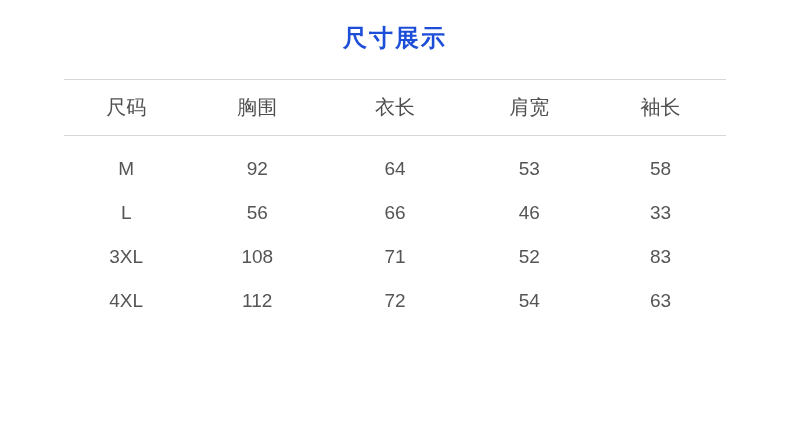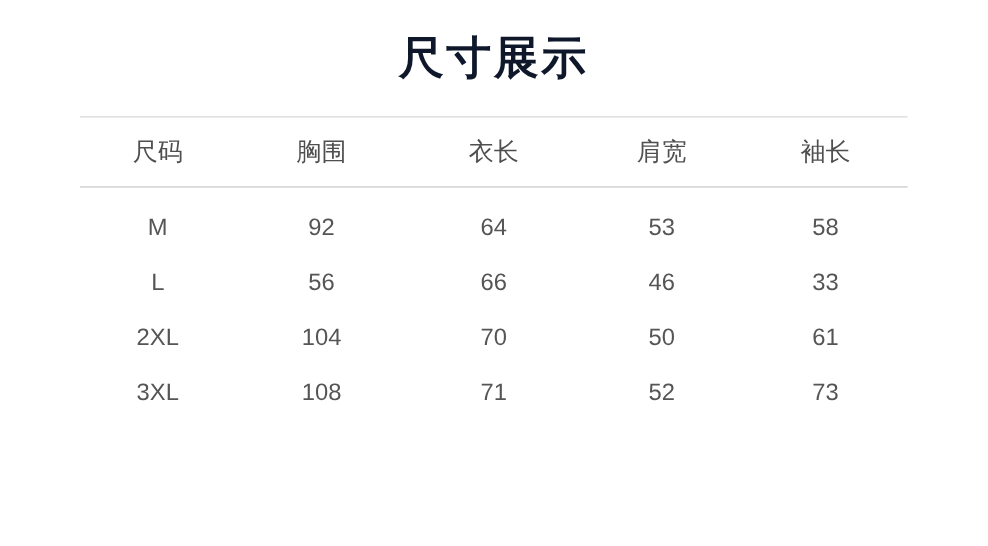--- a/index.html
+++ b/index.html
@@ -15,23 +15,23 @@
     overflow: hidden;
   }
   .page {
     position: relative;
     width: 790px;
     height: 437px;
     background: #ffffff;
   }
   .title {
     text-align: center;
-    font-size: 36px;
+    font-size: 24px;
     font-weight: 700;
-    color: #0f172a;
+    color: #1d4ed8;
     letter-spacing: 2px;
     padding-top: 24px;
     line-height: 1.2;
   }
   .table-wrap {
     margin: 26px 64px 0 64px;
   }
   table.size-table {
     width: 662px;
     border-collapse: collapse;
@@ -98,30 +98,30 @@
           <td>58</td>
         </tr>
         <tr>
           <td>L</td>
           <td>56</td>
           <td>66</td>
           <td>46</td>
           <td>33</td>
         </tr>
         <tr>
-          <td>2XL</td>
-          <td>104</td>
-          <td>70</td>
-          <td>50</td>
-          <td>61</td>
-        </tr>
-        <tr>
           <td>3XL</td>
           <td>108</td>
           <td>71</td>
           <td>52</td>
-          <td>73</td>
+          <td>83</td>
+        </tr>
+        <tr>
+          <td>4XL</td>
+          <td>112</td>
+          <td>72</td>
+          <td>54</td>
+          <td>63</td>
         </tr>
       </tbody>
     </table>
   </div>
 
 </div>
 
 </body></html>

